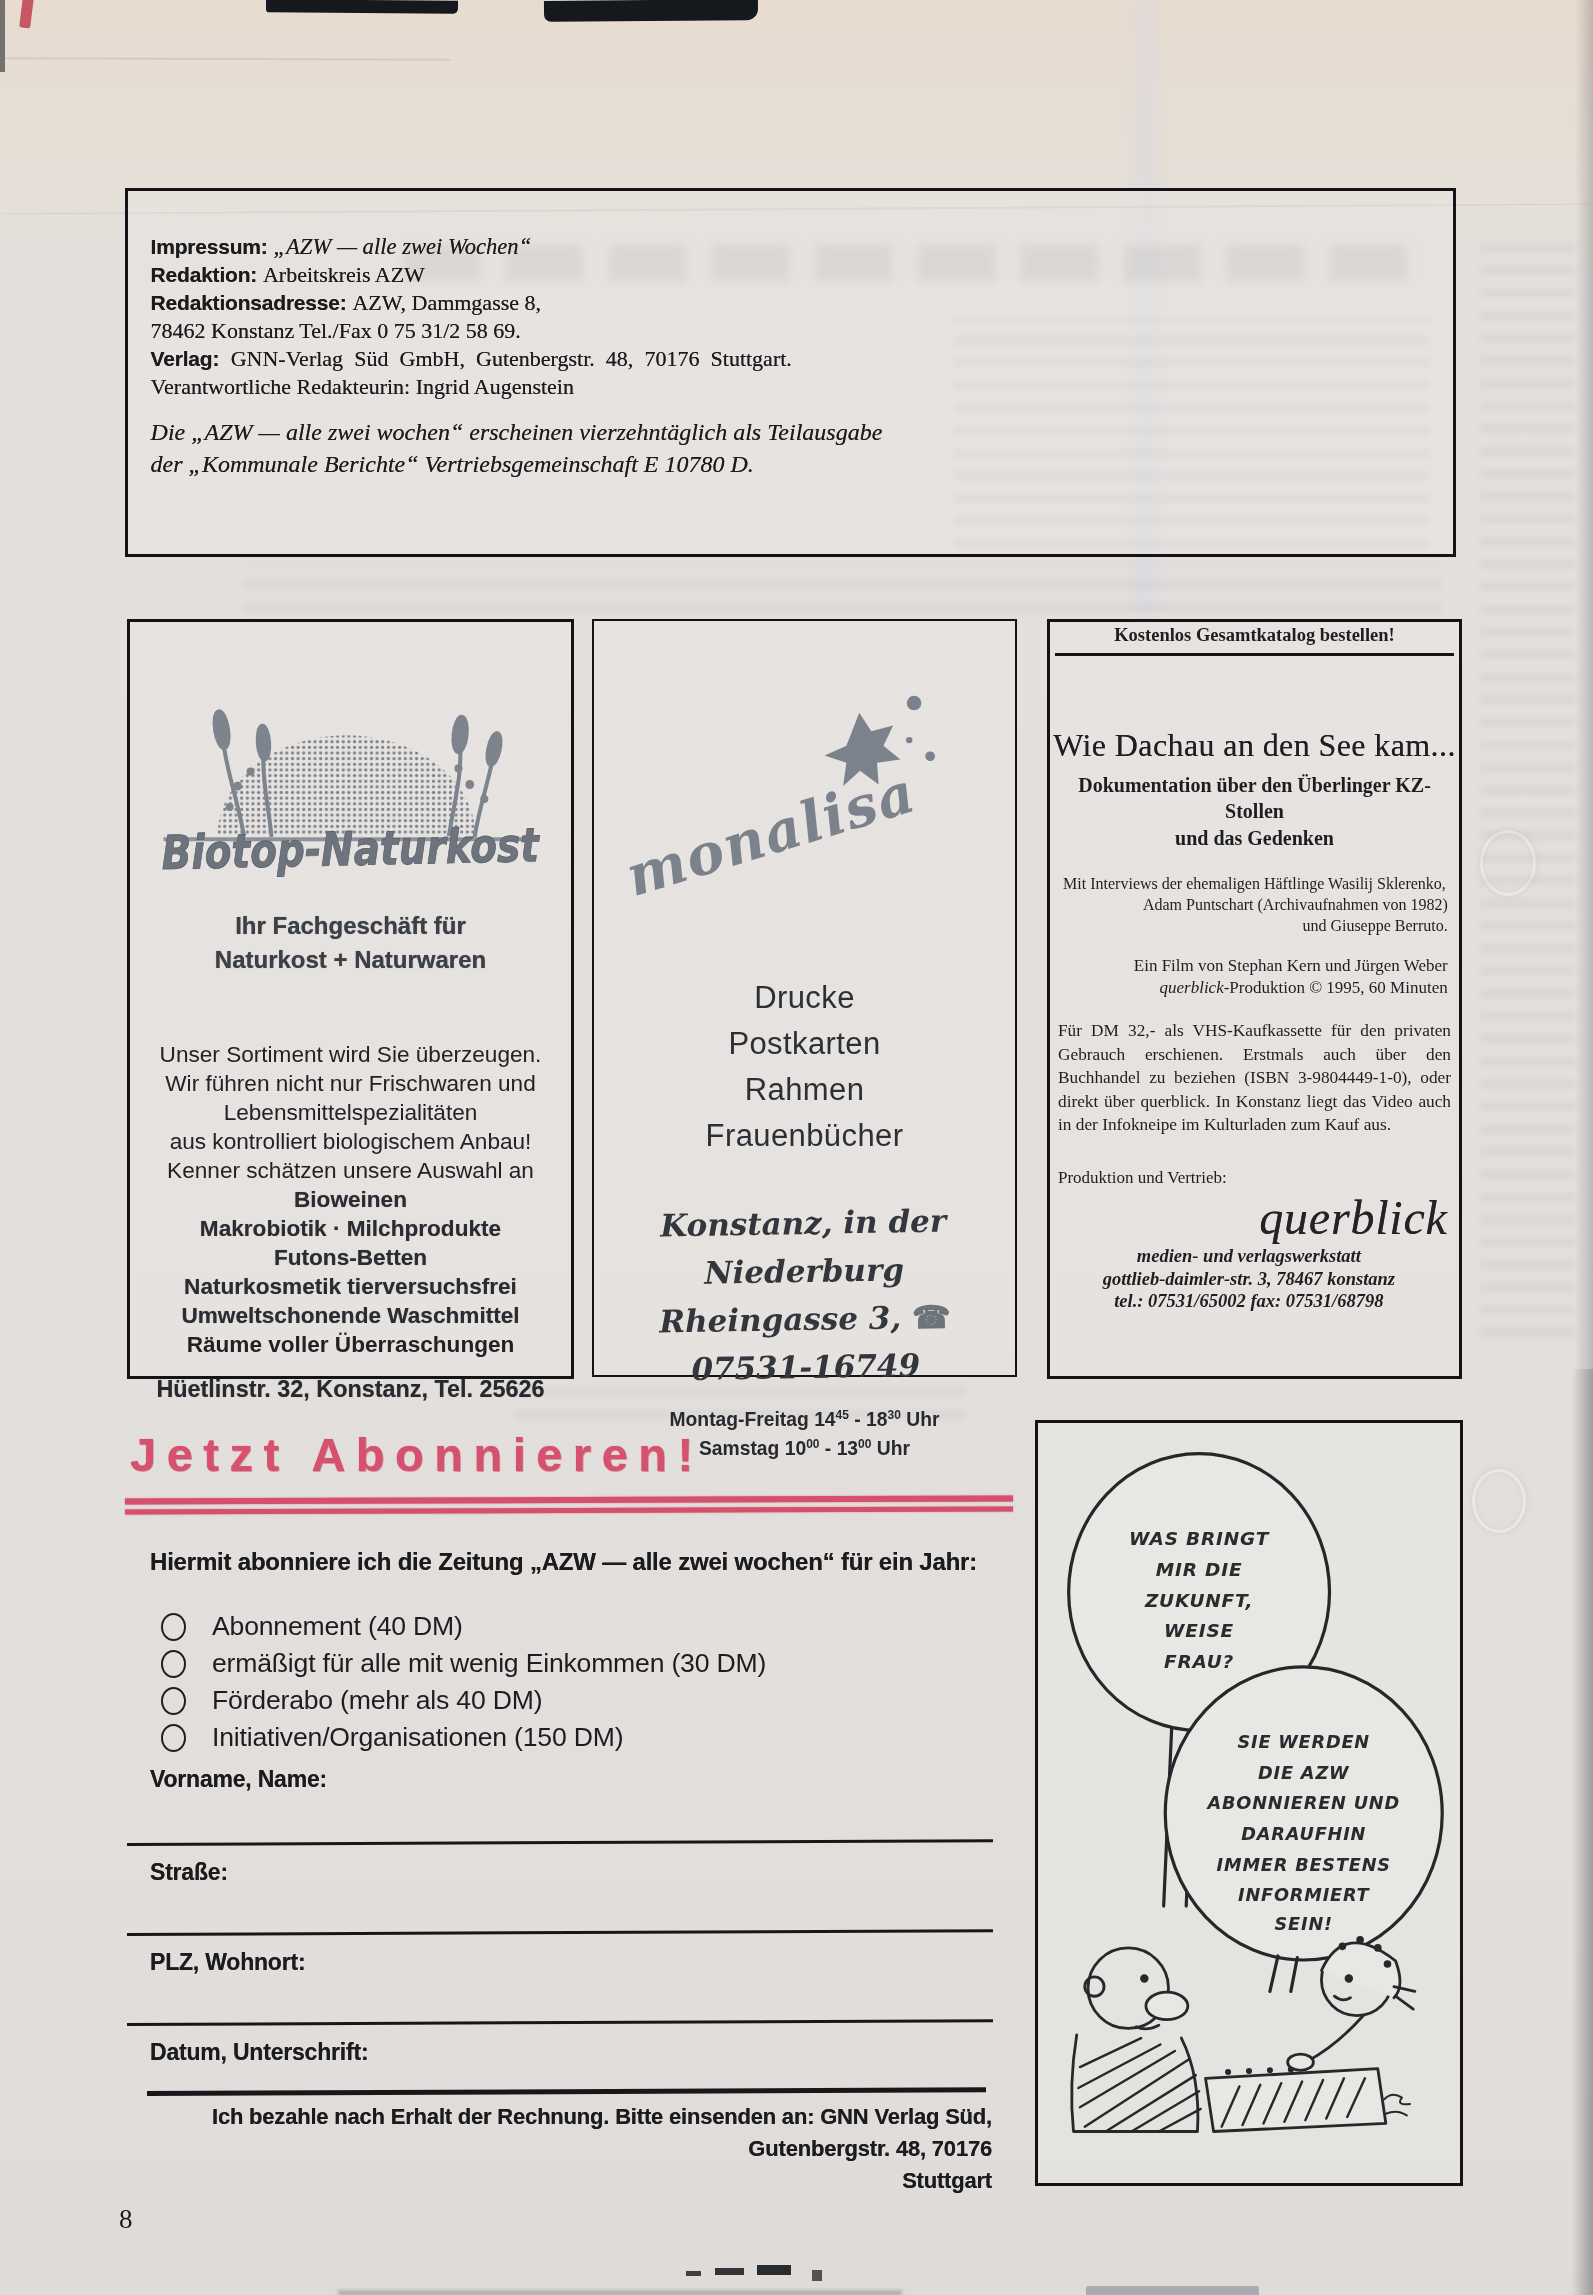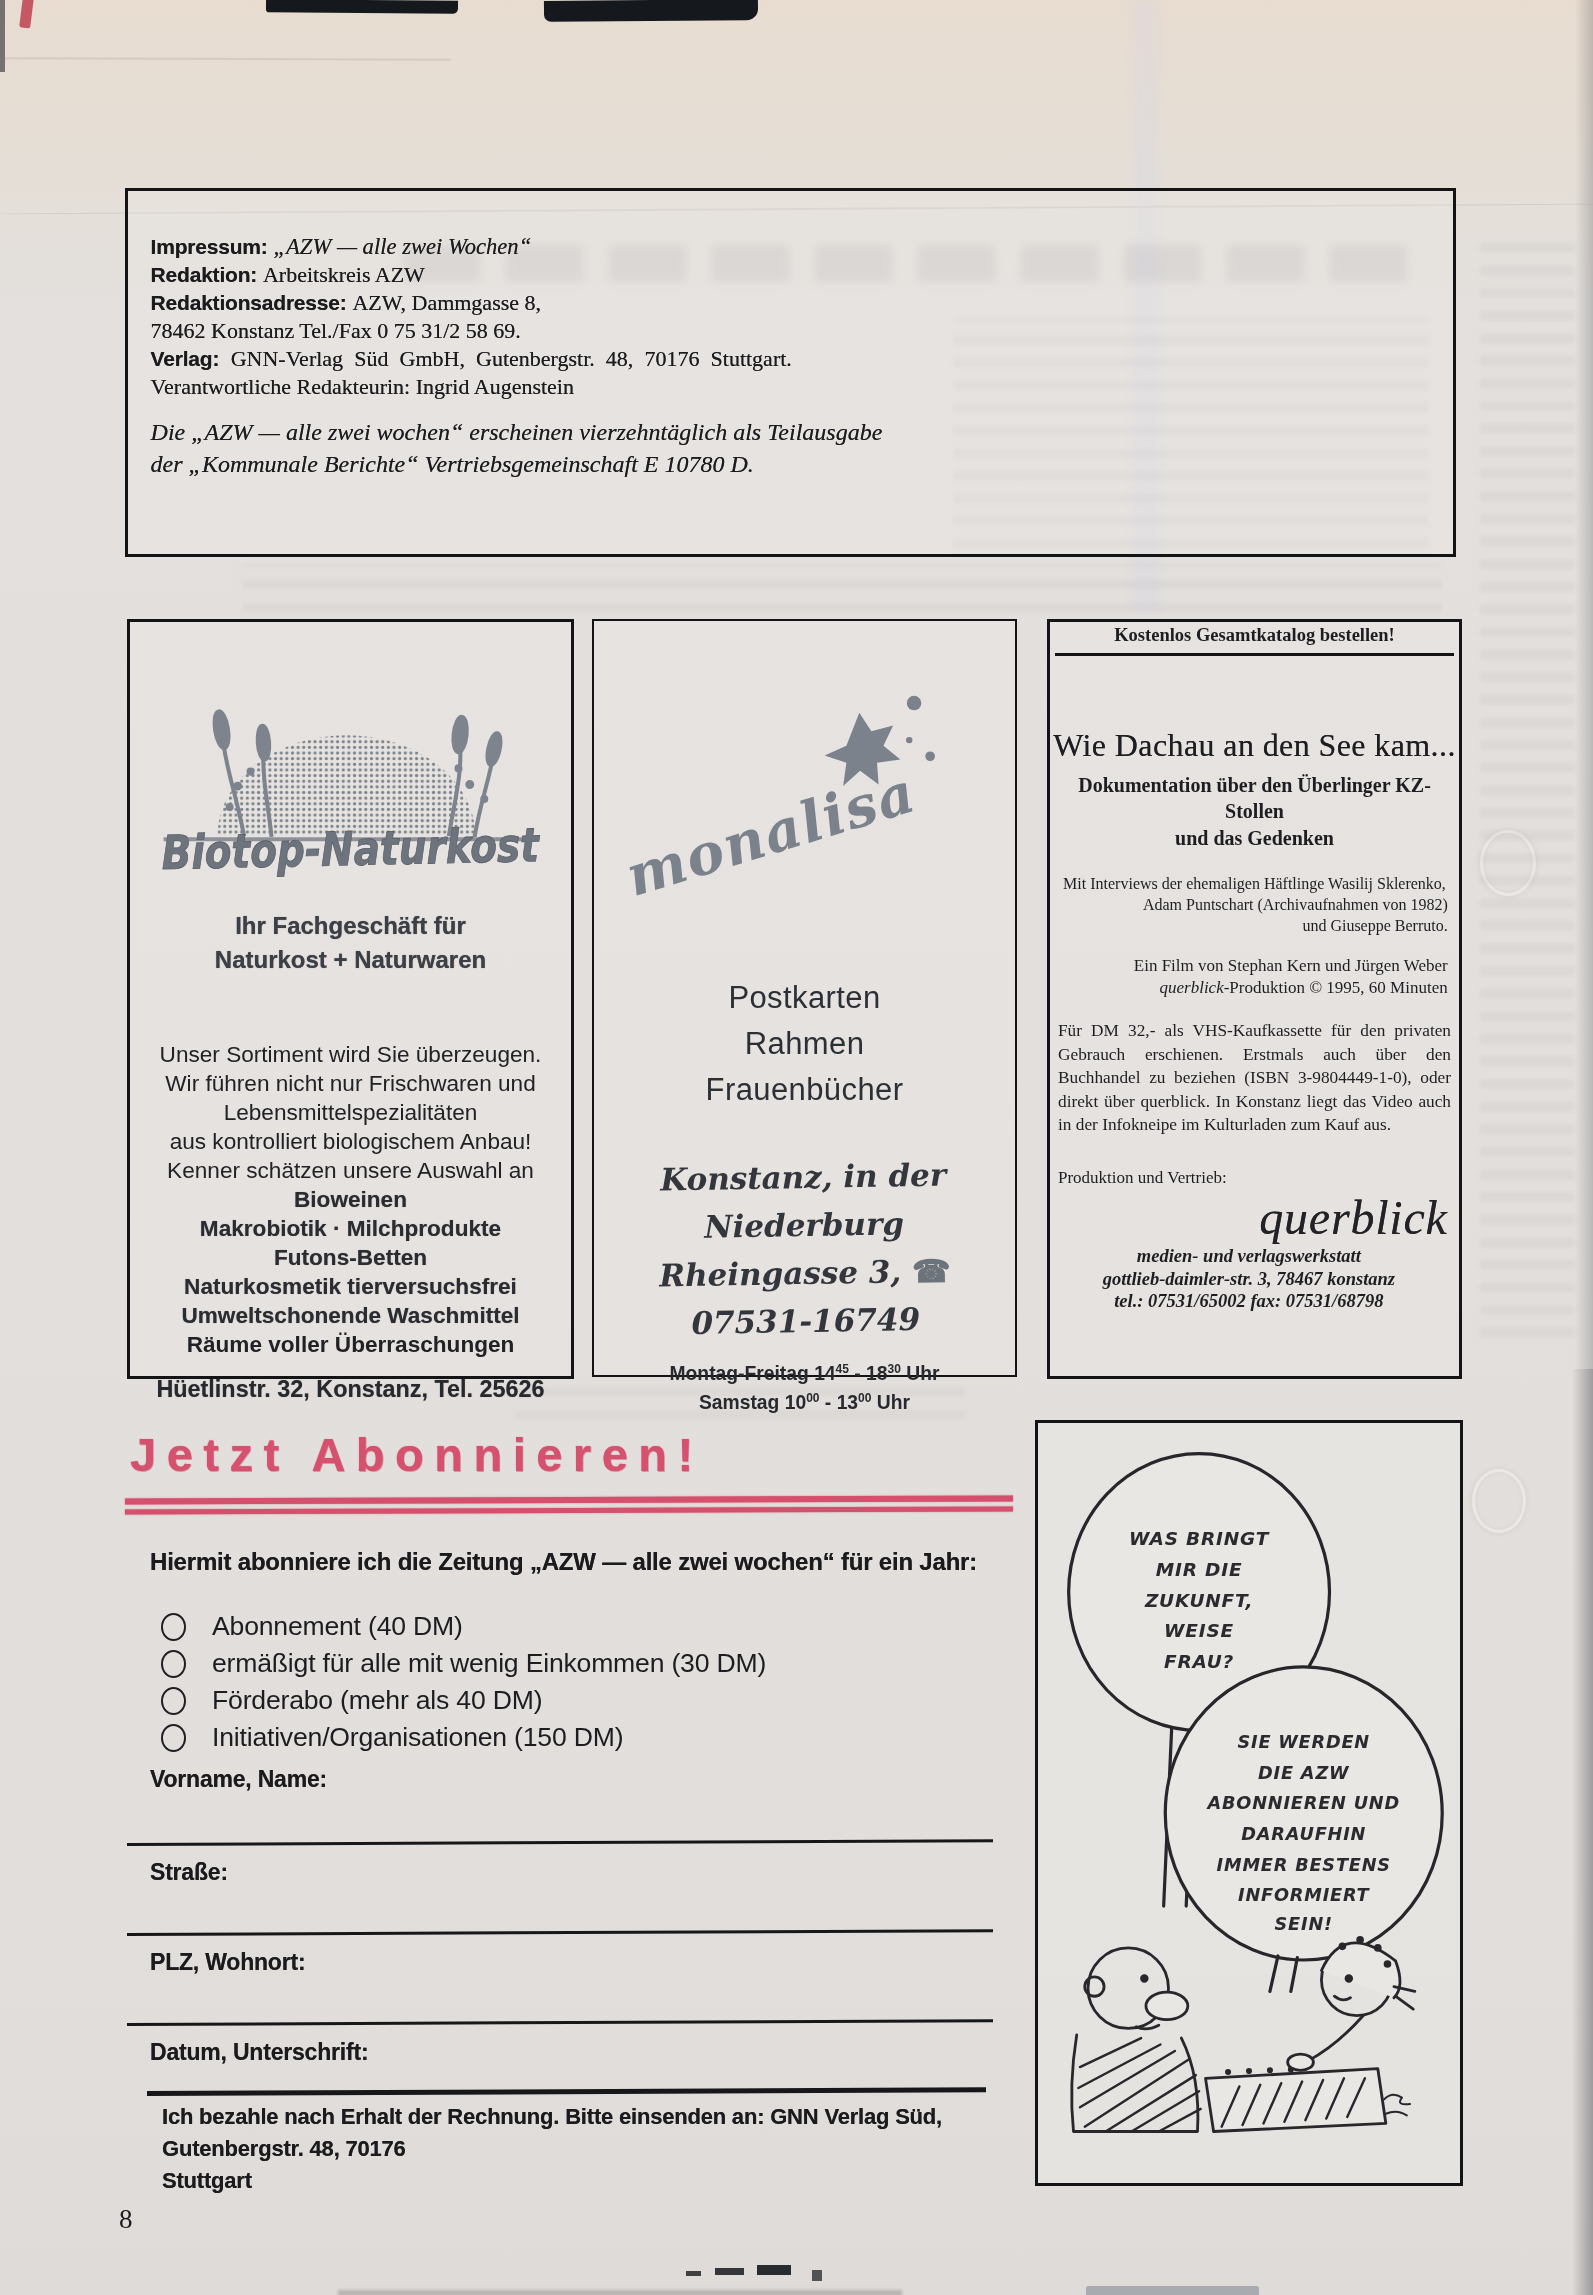--- a/index.html
+++ b/index.html
@@ -174,20 +174,21 @@
   <svg width="371" height="290" viewBox="0 0 460 360" style="display:block;margin:45px auto 0 auto;">
     <g fill="#7b828b">
       <path d="M 298 58 l 15 23 27 -7 -12 25 21 17 -29 4 2 27 -23 -17 -21 19 4 -29 -27 -9 27 -12 z"></path>
       <circle cx="366" cy="46" r="9"></circle>
       <circle cx="360" cy="92" r="4"></circle>
       <circle cx="386" cy="112" r="6"></circle>
     </g>
     <text x="18" y="286" font-family="DejaVu Serif, serif" font-style="italic" font-weight="700" font-size="70" letter-spacing="2" fill="#7b828b" transform="rotate(-17 18 286)">monalisa</text>
   </svg>
   <div class="ml-list">
+    <div>Drucke</div>
     <div>Postkarten</div>
     <div>Rahmen</div>
     <div>Frauenbücher</div>
   </div>
   <div class="ml-hand">
     <div>Konstanz, in der Niederburg</div>
     <div>
       <span>Rheingasse 3, </span><span class="ml-phone-icon">☎</span><span> 07531-16749</span>
     </div>
   </div>
@@ -249,21 +250,21 @@
 
 <div class="abs field-label" style="left:150px;top:1766px;">Vorname, Name:</div>
 <div class="rule" style="left:127px;top:1843px;width:866px;"></div>
 <div class="abs field-label" style="left:150px;top:1859px;">Straße:</div>
 <div class="rule" style="left:127px;top:1933px;width:866px;"></div>
 <div class="abs field-label" style="left:150px;top:1949px;">PLZ, Wohnort:</div>
 <div class="rule" style="left:127px;top:2023px;width:866px;"></div>
 <div class="abs field-label" style="left:150px;top:2039px;">Datum, Unterschrift:</div>
 
 <div class="rule rule-thick" style="left:147px;top:2091px;width:839px;"></div>
-<div class="abs note" style="left:162px;top:2101px;width:838px;">
+<div class="abs note" style="left:154px;top:2101px;width:838px;text-align:right;">
   <div>Ich bezahle nach Erhalt der Rechnung. Bitte einsenden an: GNN Verlag Süd, Gutenbergstr. 48, 70176</div>
   <div>Stuttgart</div>
 </div>
 
 <div class="abs pagenum" style="left:119px;top:2204px;">8</div>
 
 <div class="box" style="left:1035px;top:1420px;width:422px;height:760px;background:rgba(236,234,231,.45);">
   <svg width="422" height="760" viewBox="0 0 524 944" style="display:block;">
     <g stroke="#26262b" stroke-width="4" fill="#e9e7e4" stroke-linecap="round">
       <ellipse cx="200" cy="210" rx="162" ry="172"></ellipse>

